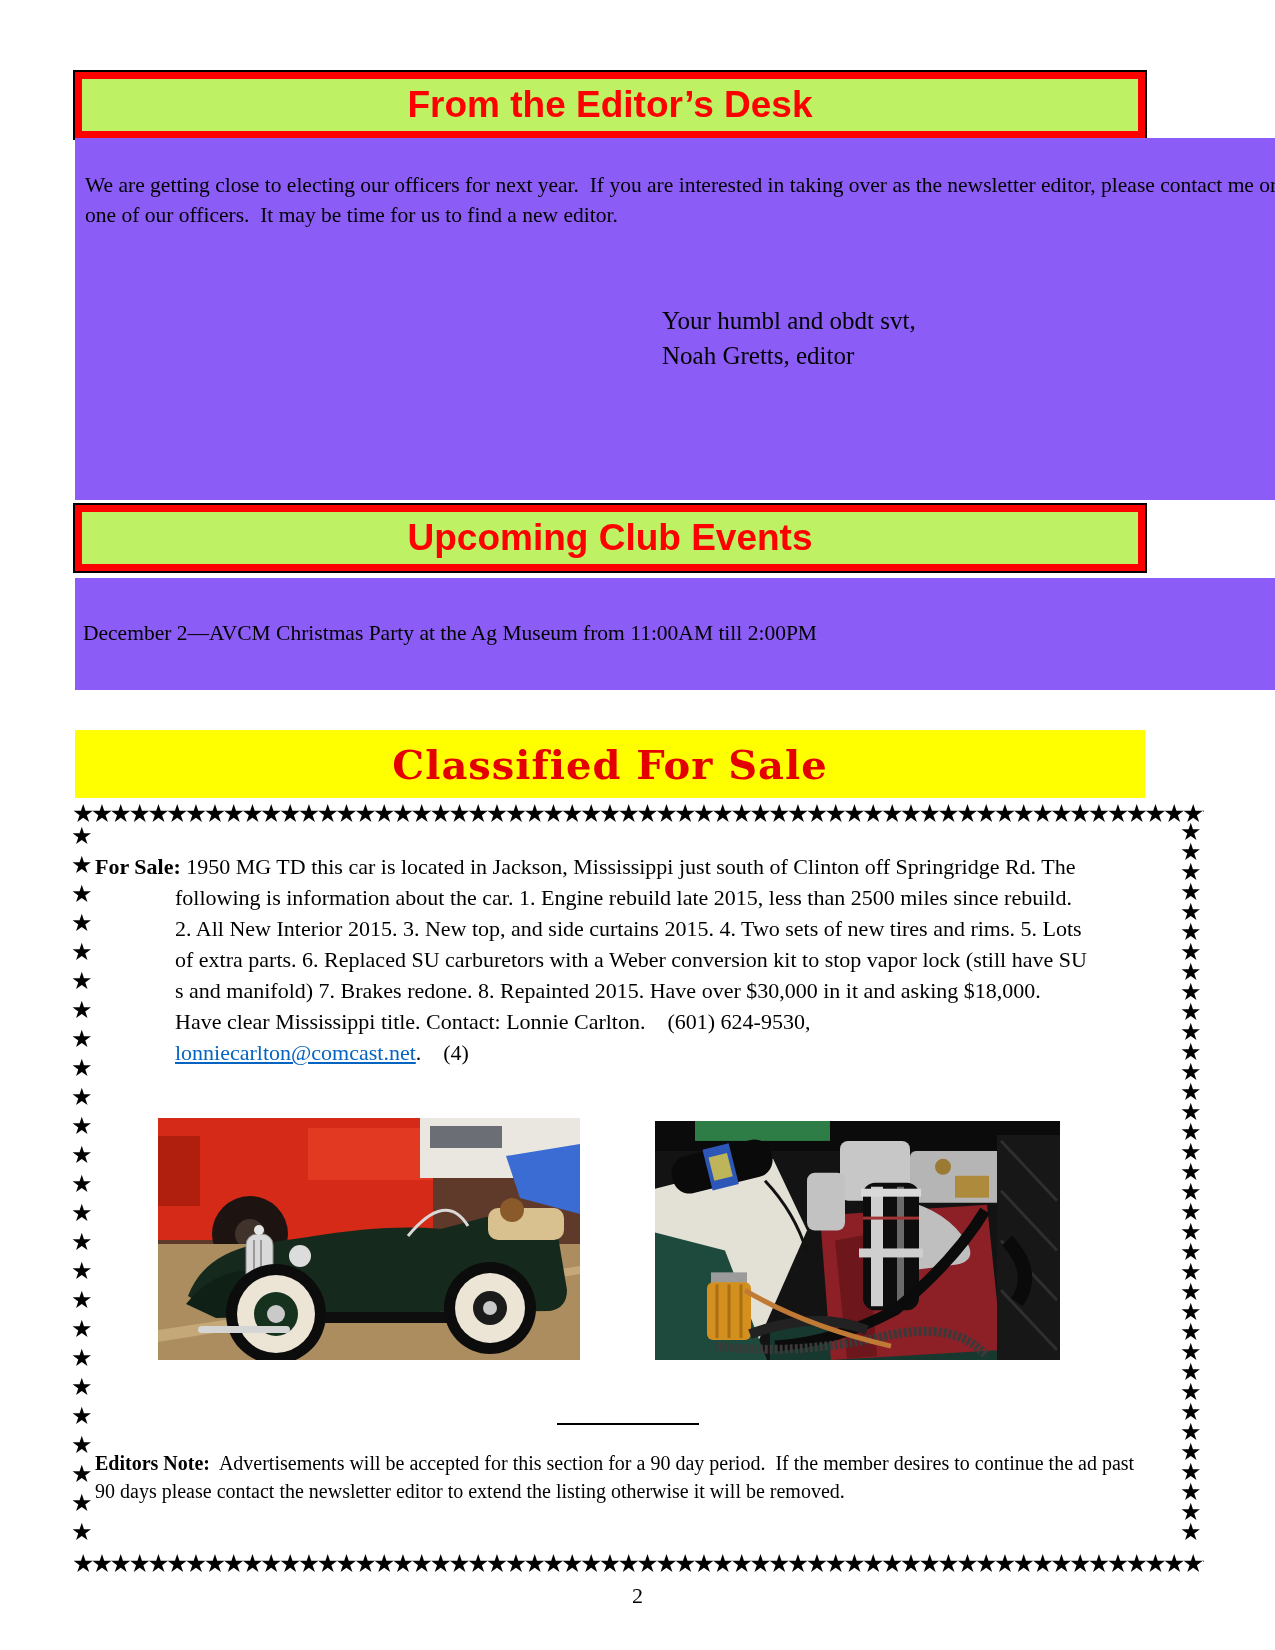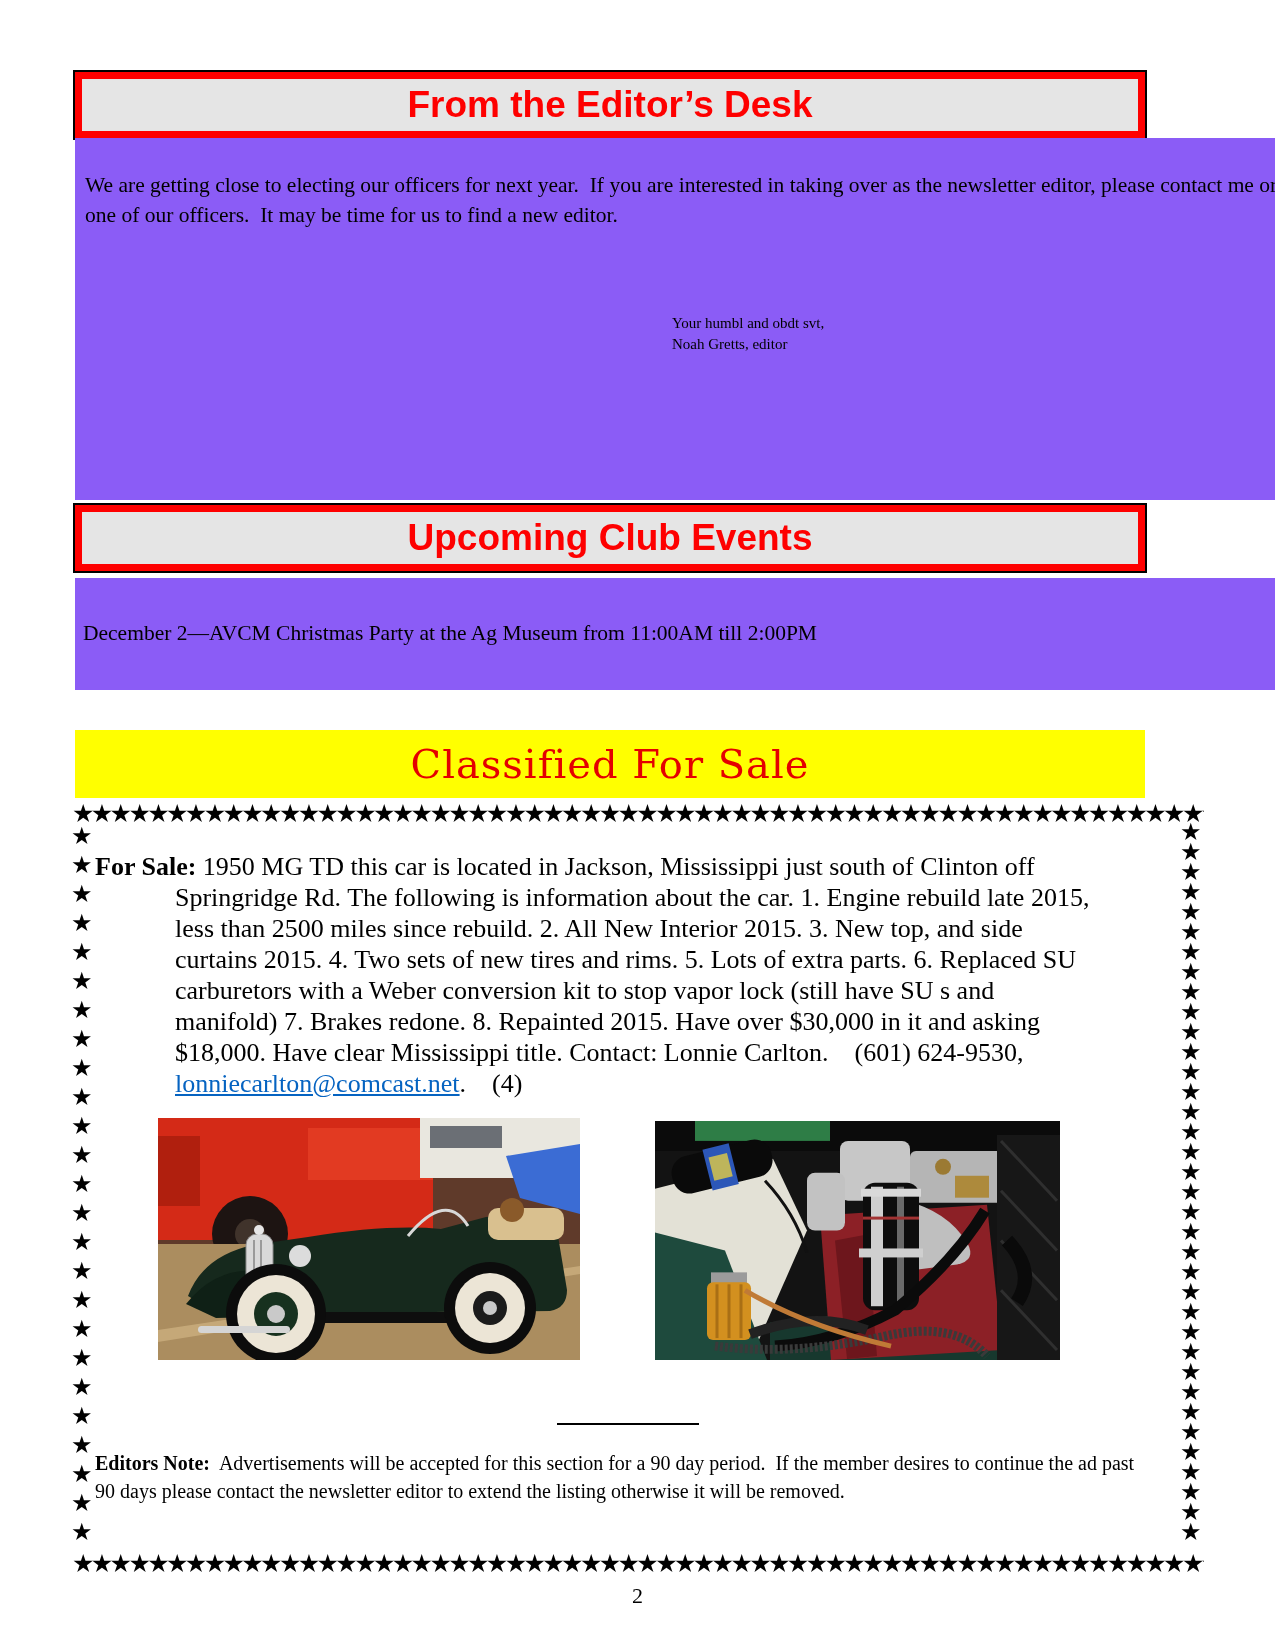--- a/index.html
+++ b/index.html
@@ -1,61 +1,61 @@
 <!DOCTYPE html>
 <html><head>
 <meta charset="utf-8">
 <style>
   html,body{margin:0;padding:0;background:#ffffff;}
   #page{
     position:relative;width:1275px;height:1650px;margin:0 auto;background:#ffffff;
     font-family:"Liberation Serif",serif;color:#000;overflow:hidden;
   }
   .banner{
-    position:absolute;left:75px;width:1070px;height:66px;background:#e5e5e5;
+    position:absolute;left:75px;width:1070px;height:66px;background:#bef264;
     border:7px solid #FE0000;box-shadow:0 0 0 2px #000;box-sizing:border-box;
     display:flex;align-items:center;justify-content:center;
   }
   .banner-title{
     font-family:"Liberation Sans",sans-serif;font-weight:bold;font-size:37px;
     color:#FE0000;letter-spacing:0px;
   }
   .blackbox{
     position:absolute;left:75px;width:1236px;border:2px solid #8b5cf6;background:#8b5cf6;
     box-sizing:border-box;
   }
   .bodytext{
     font-family:"Liberation Serif",serif;font-size:21.5px;line-height:1.4;
     margin:0;white-space:pre-wrap;
   }
   #editor-para{padding:30px 10px 0 8px;}
   #editor-signature{position:absolute;left:578px;top:156px;white-space:pre-line;
-    font-size:15px;line-height:1.4;margin:17px;}
+    font-size:25px;line-height:1.4;margin:7px;}
   #event-item{padding:38px 10px 0 6px;}
   .yellowbar{
     position:absolute;left:75px;width:1070px;height:68px;background:#FFFF00;
     display:flex;align-items:center;justify-content:center;
   }
   .blackletter-title{
-    font-family:"DejaVu Serif",serif;font-weight:normal;font-size:40px;color:#E40000;
+    font-family:"DejaVu Serif",serif;font-weight:bold;font-size:40px;color:#E40000;
     letter-spacing:1px;
   }
   .stars-row{
     position:absolute;left:72px;width:1132px;font-family:"DejaVu Sans",sans-serif;
     font-size:25px;letter-spacing:-3.6px;white-space:nowrap;overflow:hidden;color:#000;
   }
   .stars-col{
     position:absolute;font-family:"DejaVu Sans",sans-serif;font-size:24px;color:#000;
     white-space:pre;text-align:center;
   }
   #stars-left{left:71px;top:822px;line-height:29px;}
   #stars-right{left:1180px;top:822px;line-height:20px;}
   #classified-listing{
     position:absolute;left:95px;top:851px;width:995px;box-sizing:border-box;
-    font-size:26px;line-height:31px;margin:0;white-space:pre-wrap;
+    font-size:22px;line-height:31px;margin:0;white-space:pre-wrap;
     text-indent:-80px;padding-left:80px;
   }
   .email-link{color:#0563C1;text-decoration:underline;cursor:pointer;}
   .photo{position:absolute;overflow:hidden;}
   #photo-exterior{left:158px;top:1118px;width:422px;height:242px;}
   #photo-engine{left:655px;top:1121px;width:405px;height:239px;}
   .photo svg{display:block;width:100%;height:100%;}
   #divider{position:absolute;left:557px;top:1423px;width:142px;border-top:2px solid #000;}
   #editors-note{
     position:absolute;left:95px;top:1449px;width:1043px;font-size:20px;

